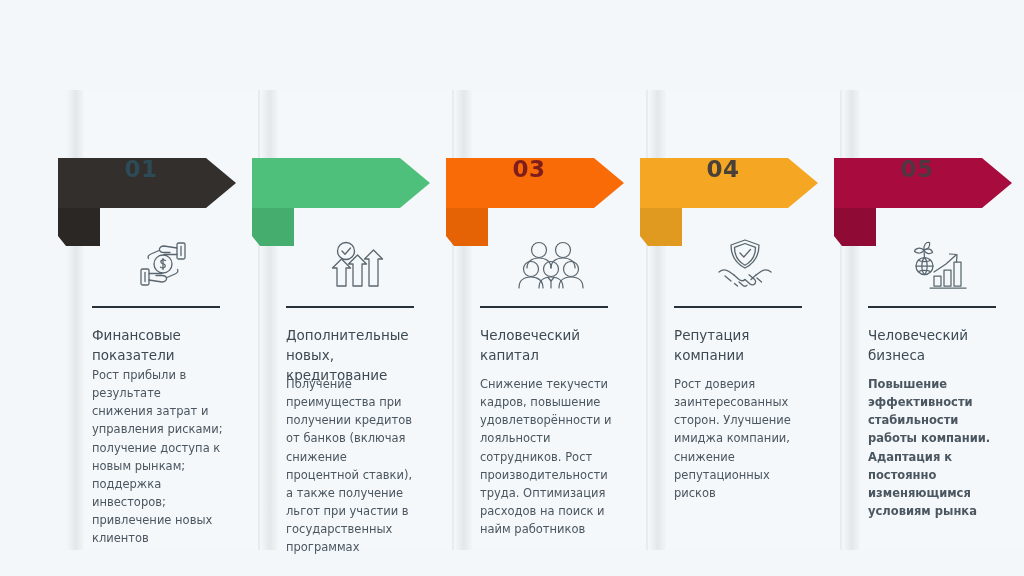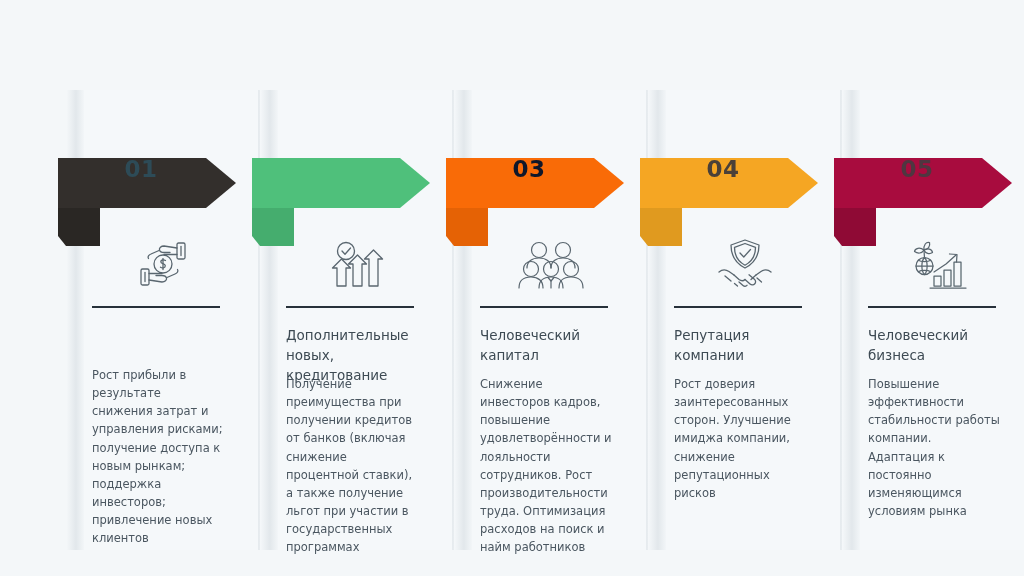--- a/index.html
+++ b/index.html
@@ -132,21 +132,21 @@
   #card-1 { left: 260px; }
   #card-2 { left: 454px; }
   #card-3 { left: 648px; }
   #card-4 { left: 842px; }
 
   
   #card-0 .body-text { top: 276px; }
   #card-1 .body-text { top: 285px; }
   #card-2 .body-text { top: 285px; }
   #card-3 .body-text { top: 285px; }
-  #card-4 .body-text { top: 285px; }
+  #card-4 .body-text { top: 285px; font-weight: bold; }
 </style>
 </head>
 <body>
 
 <div id="infographic">
 
   <div class="card" id="card-0">
     <div class="panel"></div>
     <div class="panel-shadow-left"></div>
     <div class="panel-shadow-right"></div>
@@ -176,20 +176,21 @@
           <path d="M18 42 L31 44 C34 44 36 42 35.5 40 C35 38 33 37.5 31 37.5 L25 37.5"></path>
           <path d="M18 35.5 L31 35.5"></path>
           <path d="M36 39.5 L44 36 C46.5 35 47.5 33 46.5 31.5"></path>
           <rect x="10" y="31" width="8" height="16" rx="1.5"></rect>
           <path d="M14 34.5 L14 43.5"></path>
         </g>
       </svg>
     </div>
 
     <div class="rule"></div>
+    <h3 class="heading">Финансовые показатели</h3>
     <p class="body-text">Рост прибыли в результате снижения затрат и управления рисками; получение доступа к новым рынкам; поддержка инвесторов; привлечение новых клиентов</p>
   </div>
 
   <div class="card" id="card-1">
     <div class="panel"></div>
     <div class="panel-shadow-left"></div>
     <div class="panel-shadow-right"></div>
 
     <div class="banner">
       <svg viewBox="0 0 186 75">
@@ -222,21 +223,21 @@
     <div class="panel"></div>
     <div class="panel-shadow-left"></div>
     <div class="panel-shadow-right"></div>
 
     <div class="banner">
       <svg viewBox="0 0 186 75">
         <polygon fill="#e56205" points="0,42 42,42 42,88 8,88 0,78"></polygon>
         <polygon fill="#f96b07" points="0,0 148,0 178,25 148,50 0,50"></polygon>
       </svg>
     </div>
-    <div class="banner-num" style="color:#0f172a">03</div>
+    <div class="banner-num" style="color:#7f1d1d">03</div>
 
     <div class="icon-wrap">
       <svg width="70" height="52" viewBox="0 0 70 52" fill="none" stroke="#59666f" stroke-width="1.2" stroke-linecap="round" stroke-linejoin="round">
         <g>
 
           <circle cx="23" cy="12" r="7.5"></circle>
           <path d="M11 30 C11 23.5 16 20 23 20 C30 20 35 23.5 35 30"></path>
 
           <circle cx="47" cy="12" r="7.5"></circle>
           <path d="M35 30 C35 23.5 40 20 47 20 C54 20 59 23.5 59 30"></path>
@@ -250,21 +251,21 @@
           <path d="M35 43 L35 50"></path>
 
           <circle cx="55" cy="31" r="7.5"></circle>
           <path d="M43 50 C43 42.5 48 39 55 39 C62 39 67 42.5 67 50"></path>
         </g>
       </svg>
     </div>
 
     <div class="rule"></div>
     <h3 class="heading">Человеческий капитал</h3>
-    <p class="body-text">Снижение инвесторов кадров, повышение удовлетворённости и лояльности сотрудников. Рост производительности труда. Оптимизация расходов на поиск и найм работников</p>
+    <p class="body-text">Снижение текучести кадров, повышение удовлетворённости и лояльности сотрудников. Рост производительности труда. Оптимизация расходов на поиск и найм работников</p>
   </div>
 
   <div class="card" id="card-3">
     <div class="panel"></div>
     <div class="panel-shadow-left"></div>
     <div class="panel-shadow-right"></div>
 
     <div class="banner">
       <svg viewBox="0 0 186 75">
         <polygon fill="#e09a1f" points="0,42 42,42 42,88 8,88 0,78"></polygon>

